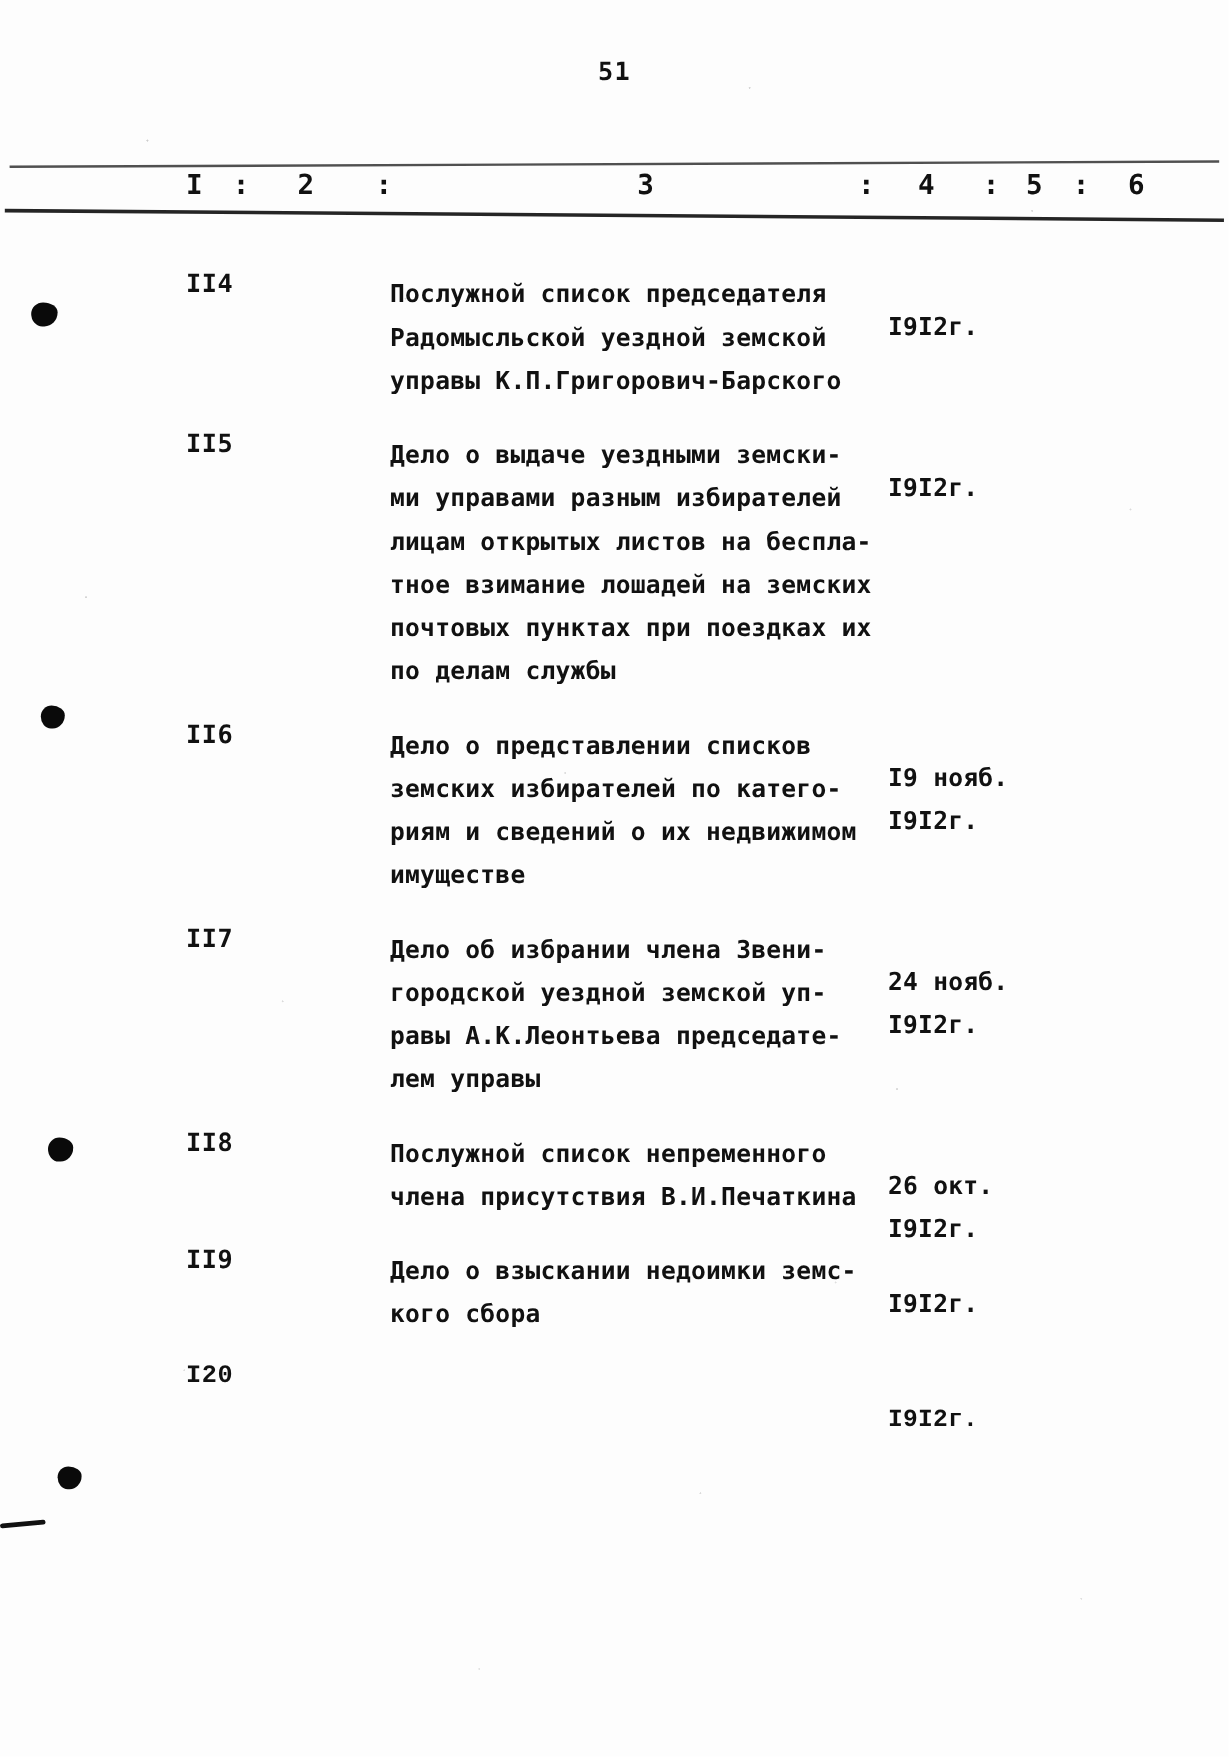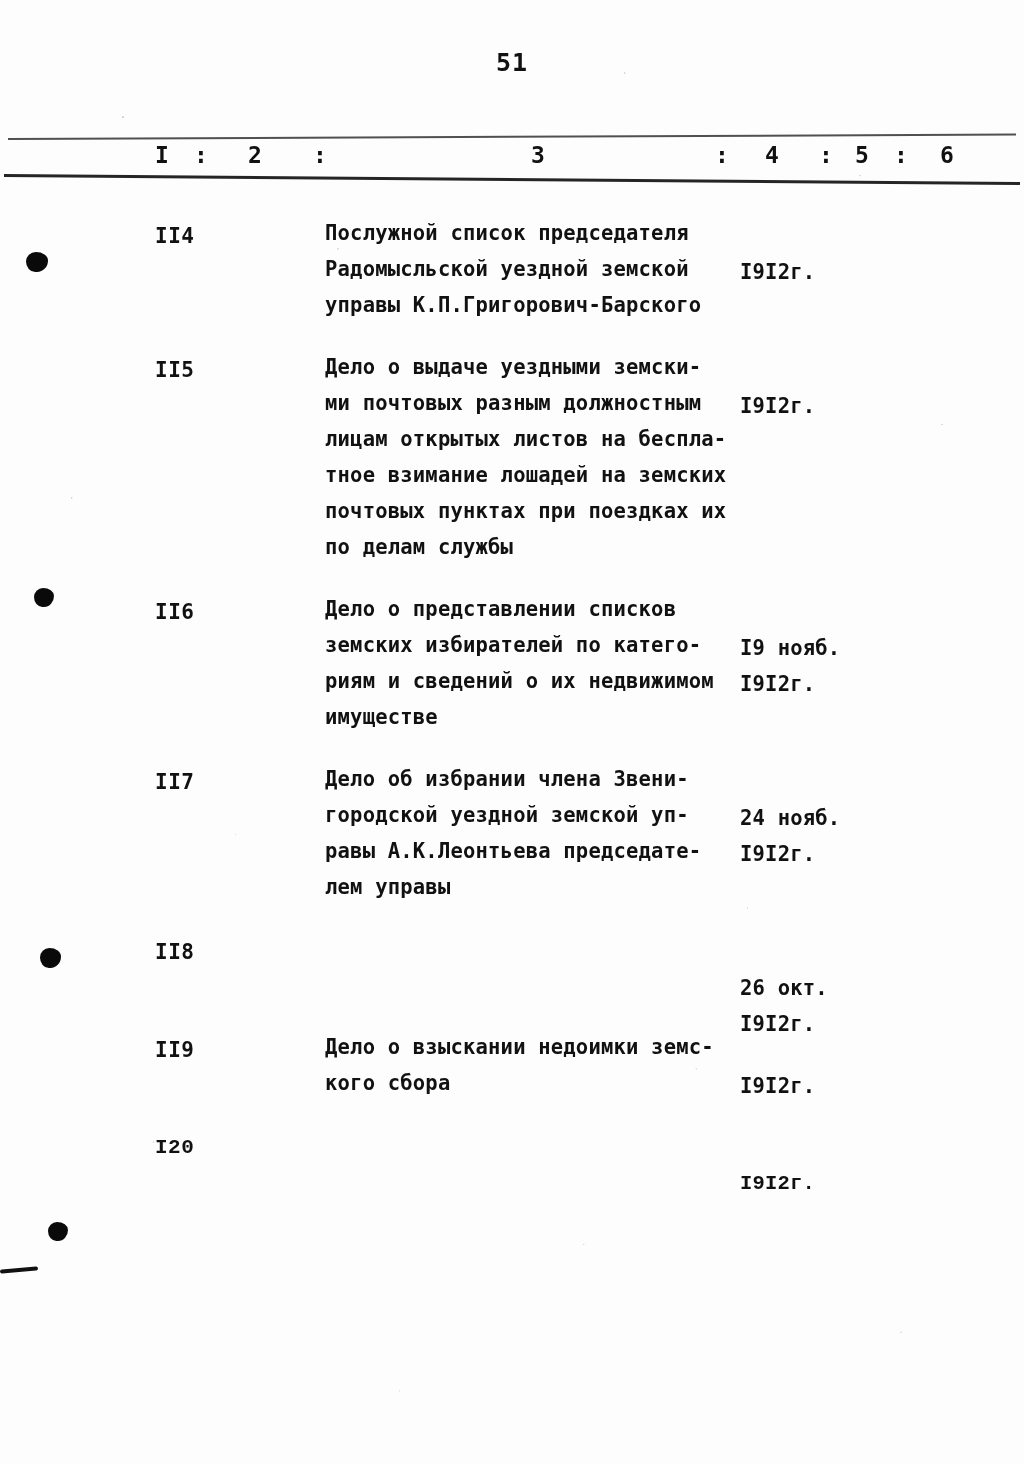--- a/index.html
+++ b/index.html
@@ -40,21 +40,21 @@
       radial-gradient(circle at 39% 95%, rgba(80,80,80,.3) 0 .5px, transparent 1px),
       radial-gradient(circle at 68% 73%, rgba(80,80,80,.35) 0 .6px, transparent 1px);
   }
 
   
   .page-number {
     position: absolute;
     left: 0; right: 0;
     top: 48px;
     text-align: center;
-    font-size: 25px;
+    font-size: 21px;
     font-weight: bold;
     letter-spacing: 1px;
   }
 
   
   .rule {
     position: absolute;
     background: #0d0d0d;
   }
   .rule-top {
@@ -108,21 +108,21 @@
     left: 155px;
     top: 14px;
     font-size: 21px;
     font-weight: bold;
     letter-spacing: .5px;
     white-space: pre;
   }
   .rec-desc {
     position: absolute;
     left: 325px;
-    top: 5px;
+    top: 17px;
     width: 420px;
   }
   .rec-date {
     position: absolute;
     left: 740px;
     top: 0;
     width: 180px;
     margin-top: 44px;
   }
   .tline {
@@ -197,21 +197,21 @@
           <div class="tline">управы К.П.Григорович-Барского</div>
         </div>
         <div class="rec-date">
           <div class="tline">I9I2г.</div>
         </div>
       </div>
       <div class="record" style="height: 242px; top: 134px; position: absolute;">
         <div class="rec-number">II5</div>
         <div class="rec-desc">
           <div class="tline">Дело о выдаче уездными земски-</div>
-          <div class="tline">ми почтовых разным должностным</div>
+          <div class="tline">ми управами разным избирателей</div>
           <div class="tline">лицам открытых листов на беспла-</div>
           <div class="tline">тное взимание лошадей на земских</div>
           <div class="tline">почтовых пунктах при поездках их</div>
           <div class="tline">по делам службы</div>
         </div>
         <div class="rec-date">
           <div class="tline">I9I2г.</div>
         </div>
       </div>
       <div class="record" style="height: 170px; top: 376px; position: absolute;">
@@ -235,20 +235,24 @@
           <div class="tline">равы А.К.Леонтьева председате-</div>
           <div class="tline">лем управы</div>
         </div>
         <div class="rec-date">
           <div class="tline">24 нояб.</div>
           <div class="tline">I9I2г.</div>
         </div>
       </div>
       <div class="record" style="height: 98px; top: 716px; position: absolute; padding-left: 40px;">
         <div class="rec-number">II8</div>
+        <div class="rec-desc">
+          <div class="tline">Послужной список непременного</div>
+          <div class="tline">члена присутствия В.И.Печаткина</div>
+        </div>
         <div class="rec-date">
           <div class="tline">26 окт.</div>
           <div class="tline">I9I2г.</div>
         </div>
       </div>
       <div class="record" style="height: 98px; top: 814px; position: absolute;">
         <div class="rec-number">II9</div>
         <div class="rec-desc">
           <div class="tline">Дело о взыскании недоимки земс-</div>
           <div class="tline">кого сбора</div>

